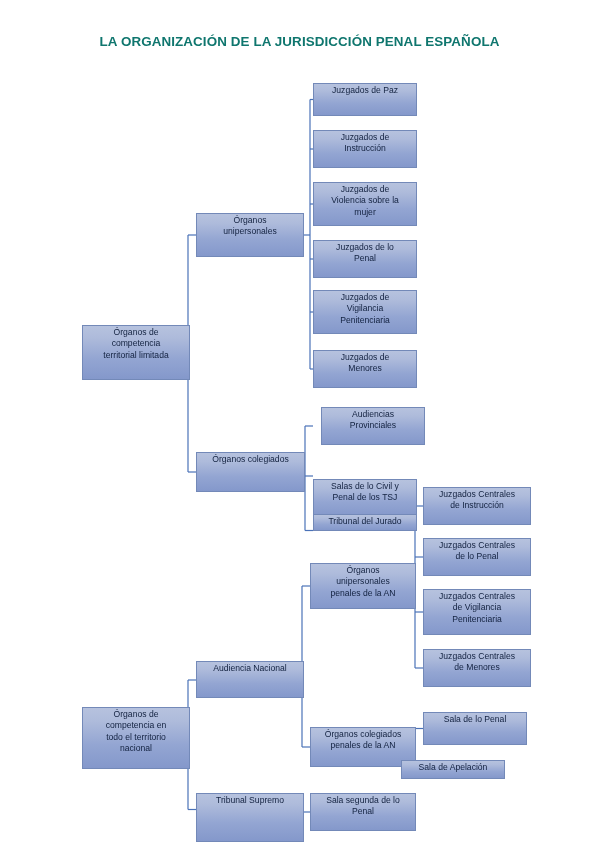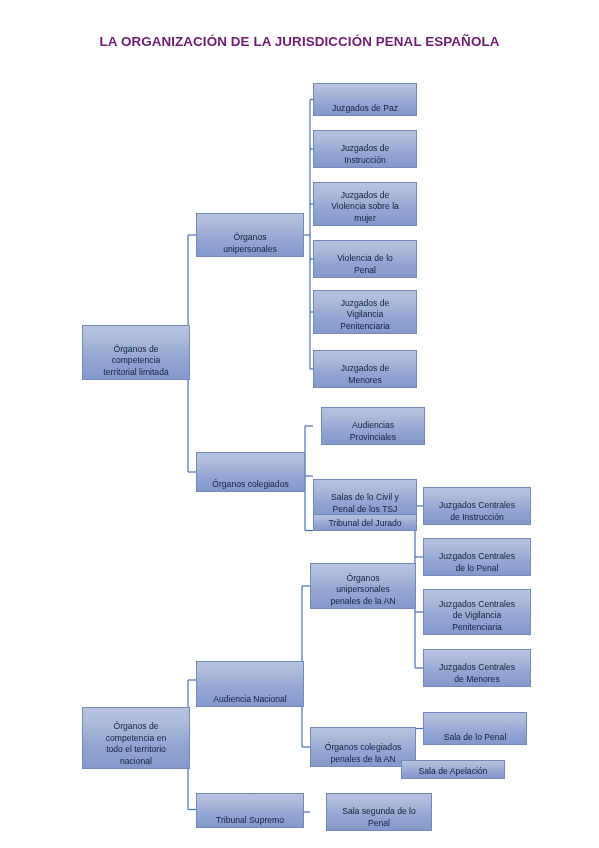--- a/index.html
+++ b/index.html
@@ -28,31 +28,31 @@
     pointer-events: none;
   }
   .title {
     position: absolute;
     left: 0;
     top: 34px;
     width: 599px;
     text-align: center;
     font-size: 13.4px;
     font-weight: bold;
-    color: #701a75;
+    color: #0f766e;
     letter-spacing: 0.1px;
   }
   .node {
     position: absolute;
     box-sizing: border-box;
     border: 1px solid #7389b8;
     background: linear-gradient(to bottom, #b6c2de 0%, #aebbdb 22%, #93a5d2 62%, #8498cb 100%);
     color: #12213f;
     display: flex;
-    align-items: flex-end;
+    align-items: flex-start;
     justify-content: center;
     text-align: center;
     font-size: 8.6px;
     line-height: 11.4px;
     padding: 1px 3px;
     box-shadow: 0 0 0 0 transparent;
   }
   .node span {
     display: block;
     width: 100%;
@@ -123,21 +123,21 @@
       <div class="node" style="left: 313px; top: 130px; width: 104px; height: 38px;">
         <span>Juzgados de
 Instrucción</span>
       </div>
       <div class="node" style="left: 313px; top: 182px; width: 104px; height: 44px;">
         <span>Juzgados de
 Violencia sobre la
 mujer</span>
       </div>
       <div class="node" style="left: 313px; top: 240px; width: 104px; height: 38px;">
-        <span>Violencia de lo
+        <span>Juzgados de lo
 Penal</span>
       </div>
       <div class="node" style="left: 313px; top: 290px; width: 104px; height: 44px;">
         <span>Juzgados de
 Vigilancia
 Penitenciaria</span>
       </div>
       <div class="node" style="left: 313px; top: 350px; width: 104px; height: 38px;">
         <span>Juzgados de
 Menores</span>
@@ -155,21 +155,21 @@
       </div>
       <div class="node" style="left: 313px; top: 514px; width: 104px; height: 17px;">
         <span>Tribunal del Jurado</span>
       </div>
       <div class="node" style="left: 82px; top: 707px; width: 108px; height: 62px;">
         <span>Órganos de
 competencia en
 todo el territorio
 nacional</span>
       </div>
-      <div class="node" style="left: 196px; top: 661px; width: 108px; height: 46px;">
+      <div class="node" style="left: 196px; top: 661px; width: 108px; height: 37px;">
         <span>Audiencia Nacional</span>
       </div>
       <div class="node" style="left: 310px; top: 563px; width: 106px; height: 46px;">
         <span>Órganos
 unipersonales
 penales de la AN</span>
       </div>
       <div class="node" style="left: 423px; top: 487px; width: 108px; height: 38px;">
         <span>Juzgados Centrales
 de Instrucción</span>
@@ -190,22 +190,22 @@
       <div class="node" style="left: 310px; top: 727px; width: 106px; height: 40px;">
         <span>Órganos colegiados
 penales de la AN</span>
       </div>
       <div class="node" style="left: 423px; top: 712px; width: 104px; height: 33px;">
         <span>Sala de lo Penal</span>
       </div>
       <div class="node" style="left: 401px; top: 760px; width: 104px; height: 19px;">
         <span>Sala de Apelación</span>
       </div>
-      <div class="node" style="left: 196px; top: 793px; width: 108px; height: 35px;">
+      <div class="node" style="left: 196px; top: 793px; width: 108px; height: 49px;">
         <span>Tribunal Supremo</span>
       </div>
-      <div class="node" style="left: 310px; top: 793px; width: 106px; height: 38px; margin-left: 16px;">
+      <div class="node" style="left: 310px; top: 793px; width: 106px; height: 38px;">
         <span>Sala segunda de lo
 Penal</span>
       </div>
     </div>
 
 </div>
 
 </body></html>

